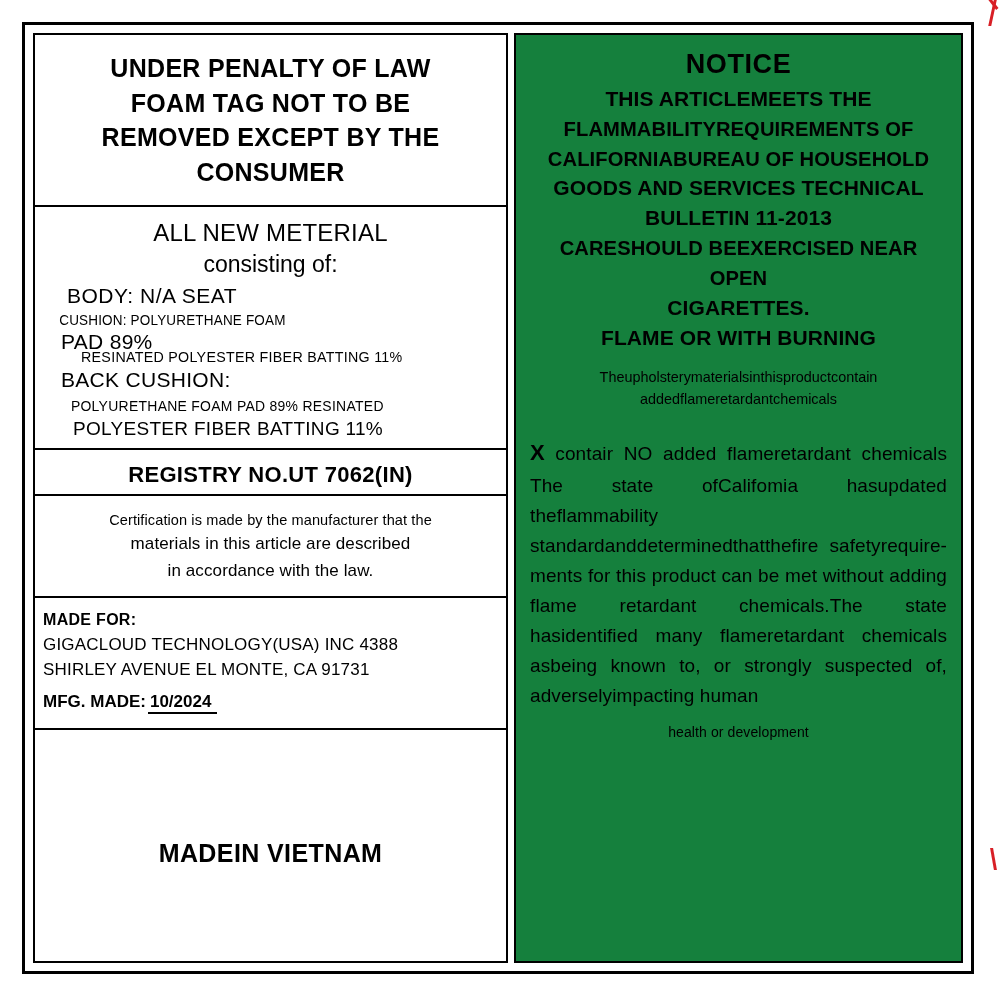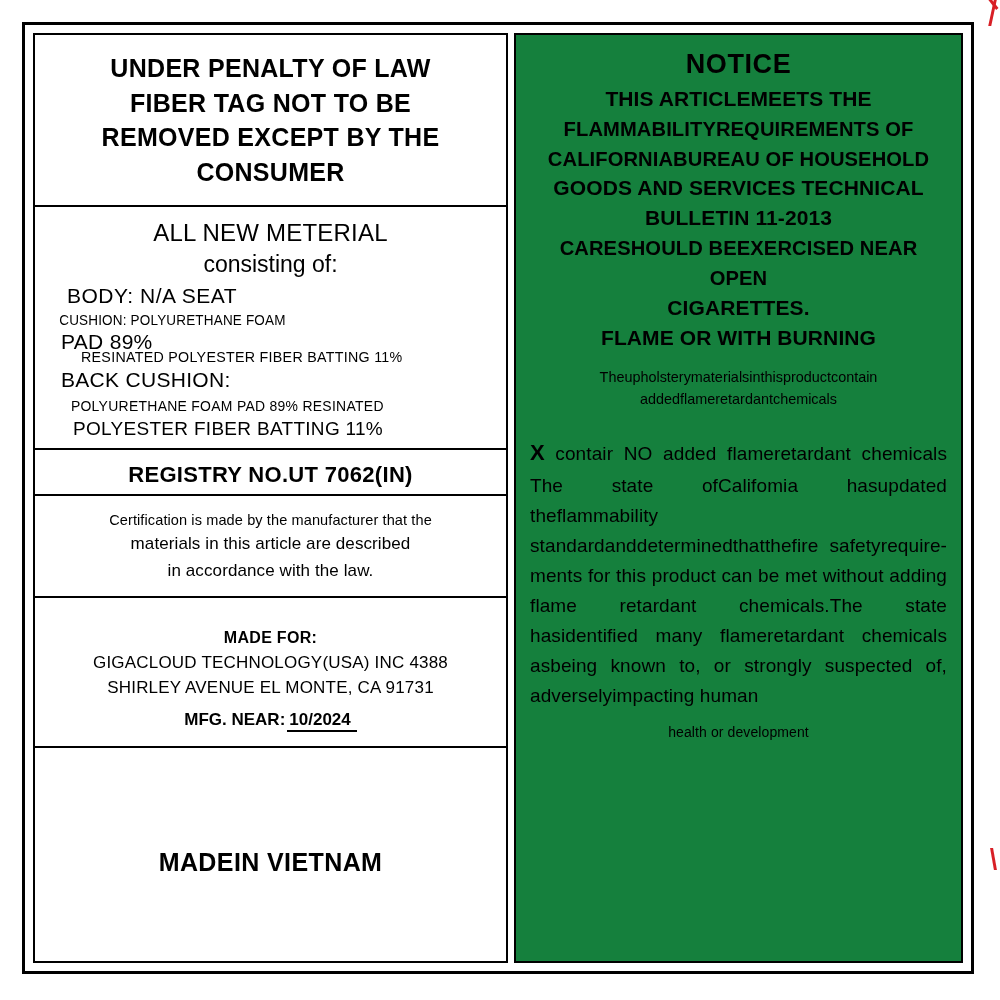--- a/index.html
+++ b/index.html
@@ -168,22 +168,21 @@
     text-align: center;
     font-size: 17px;
     line-height: 1.55;
     padding-top: 12px;
     padding-bottom: 12px;
     letter-spacing: 0.1px;
   }
   .blk-cert .c1 { font-size: 15px; transform: scaleX(0.97); display:block; }
 
   .blk-made-for {
-    text-align: center;
-    padding-top: 28px;
+    padding-top: 10px;
     padding-bottom: 14px;
     font-size: 17px;
     line-height: 1.5;
   }
   .mf-head { font-weight: bold; font-size: 16px; letter-spacing: 0.3px; }
   .mf-addr { font-size: 17px; letter-spacing: 0.2px; }
   .mf-date {
     font-weight: bold;
     font-size: 17px;
     margin-top: 6px;
@@ -265,21 +264,21 @@
   <div class="corner-mark corner-tr-h"></div>
   <div class="corner-mark corner-br-v"></div>
 
   <div class="tag-outer">
     <div class="tag-inner">
 
       <div class="col-left">
 
         <div class="cell blk-penalty">
           <div>UNDER PENALTY OF LAW</div>
-          <div>FIBER TAG NOT TO BE</div>
+          <div>FOAM TAG NOT TO BE</div>
           <div>REMOVED EXCEPT BY THE</div>
           <div>CONSUMER</div>
         </div>
 
         <div class="cell blk-material">
           <div class="mat-title">ALL NEW METERIAL</div>
           <div class="mat-consist">consisting  of:</div>
           <div class="mat-line1">BODY:       N/A  SEAT</div>
           <div class="mat-line2">CUSHION:  POLYURETHANE  FOAM</div>
           <div class="mat-line3">PAD  89%</div>
@@ -295,21 +294,21 @@
           <span class="c1">Certification is made  by the manufacturer that the</span>
           <span>materials  in  this article  are   described</span><br>
           <span>in  accordance  with the law.</span>
         </div>
 
         <div class="cell blk-made-for">
           <div class="mf-head">MADE FOR:</div>
           <div class="mf-addr">GIGACLOUD  TECHNOLOGY(USA) INC 4388</div>
           <div class="mf-addr">SHIRLEY  AVENUE  EL  MONTE,  CA  91731</div>
           <div class="mf-date">
-            <span>MFG. NEAR</span><span>:</span><span class="dv">10/2024</span>
+            <span>MFG. MADE</span><span>:</span><span class="dv">10/2024</span>
           </div>
         </div>
 
         <div class="cell blk-origin">MADEIN VIETNAM</div>
       </div>
 
       <div class="col-right">
         <div class="right-pad">
           <div class="notice-title">NOTICE</div>
 

